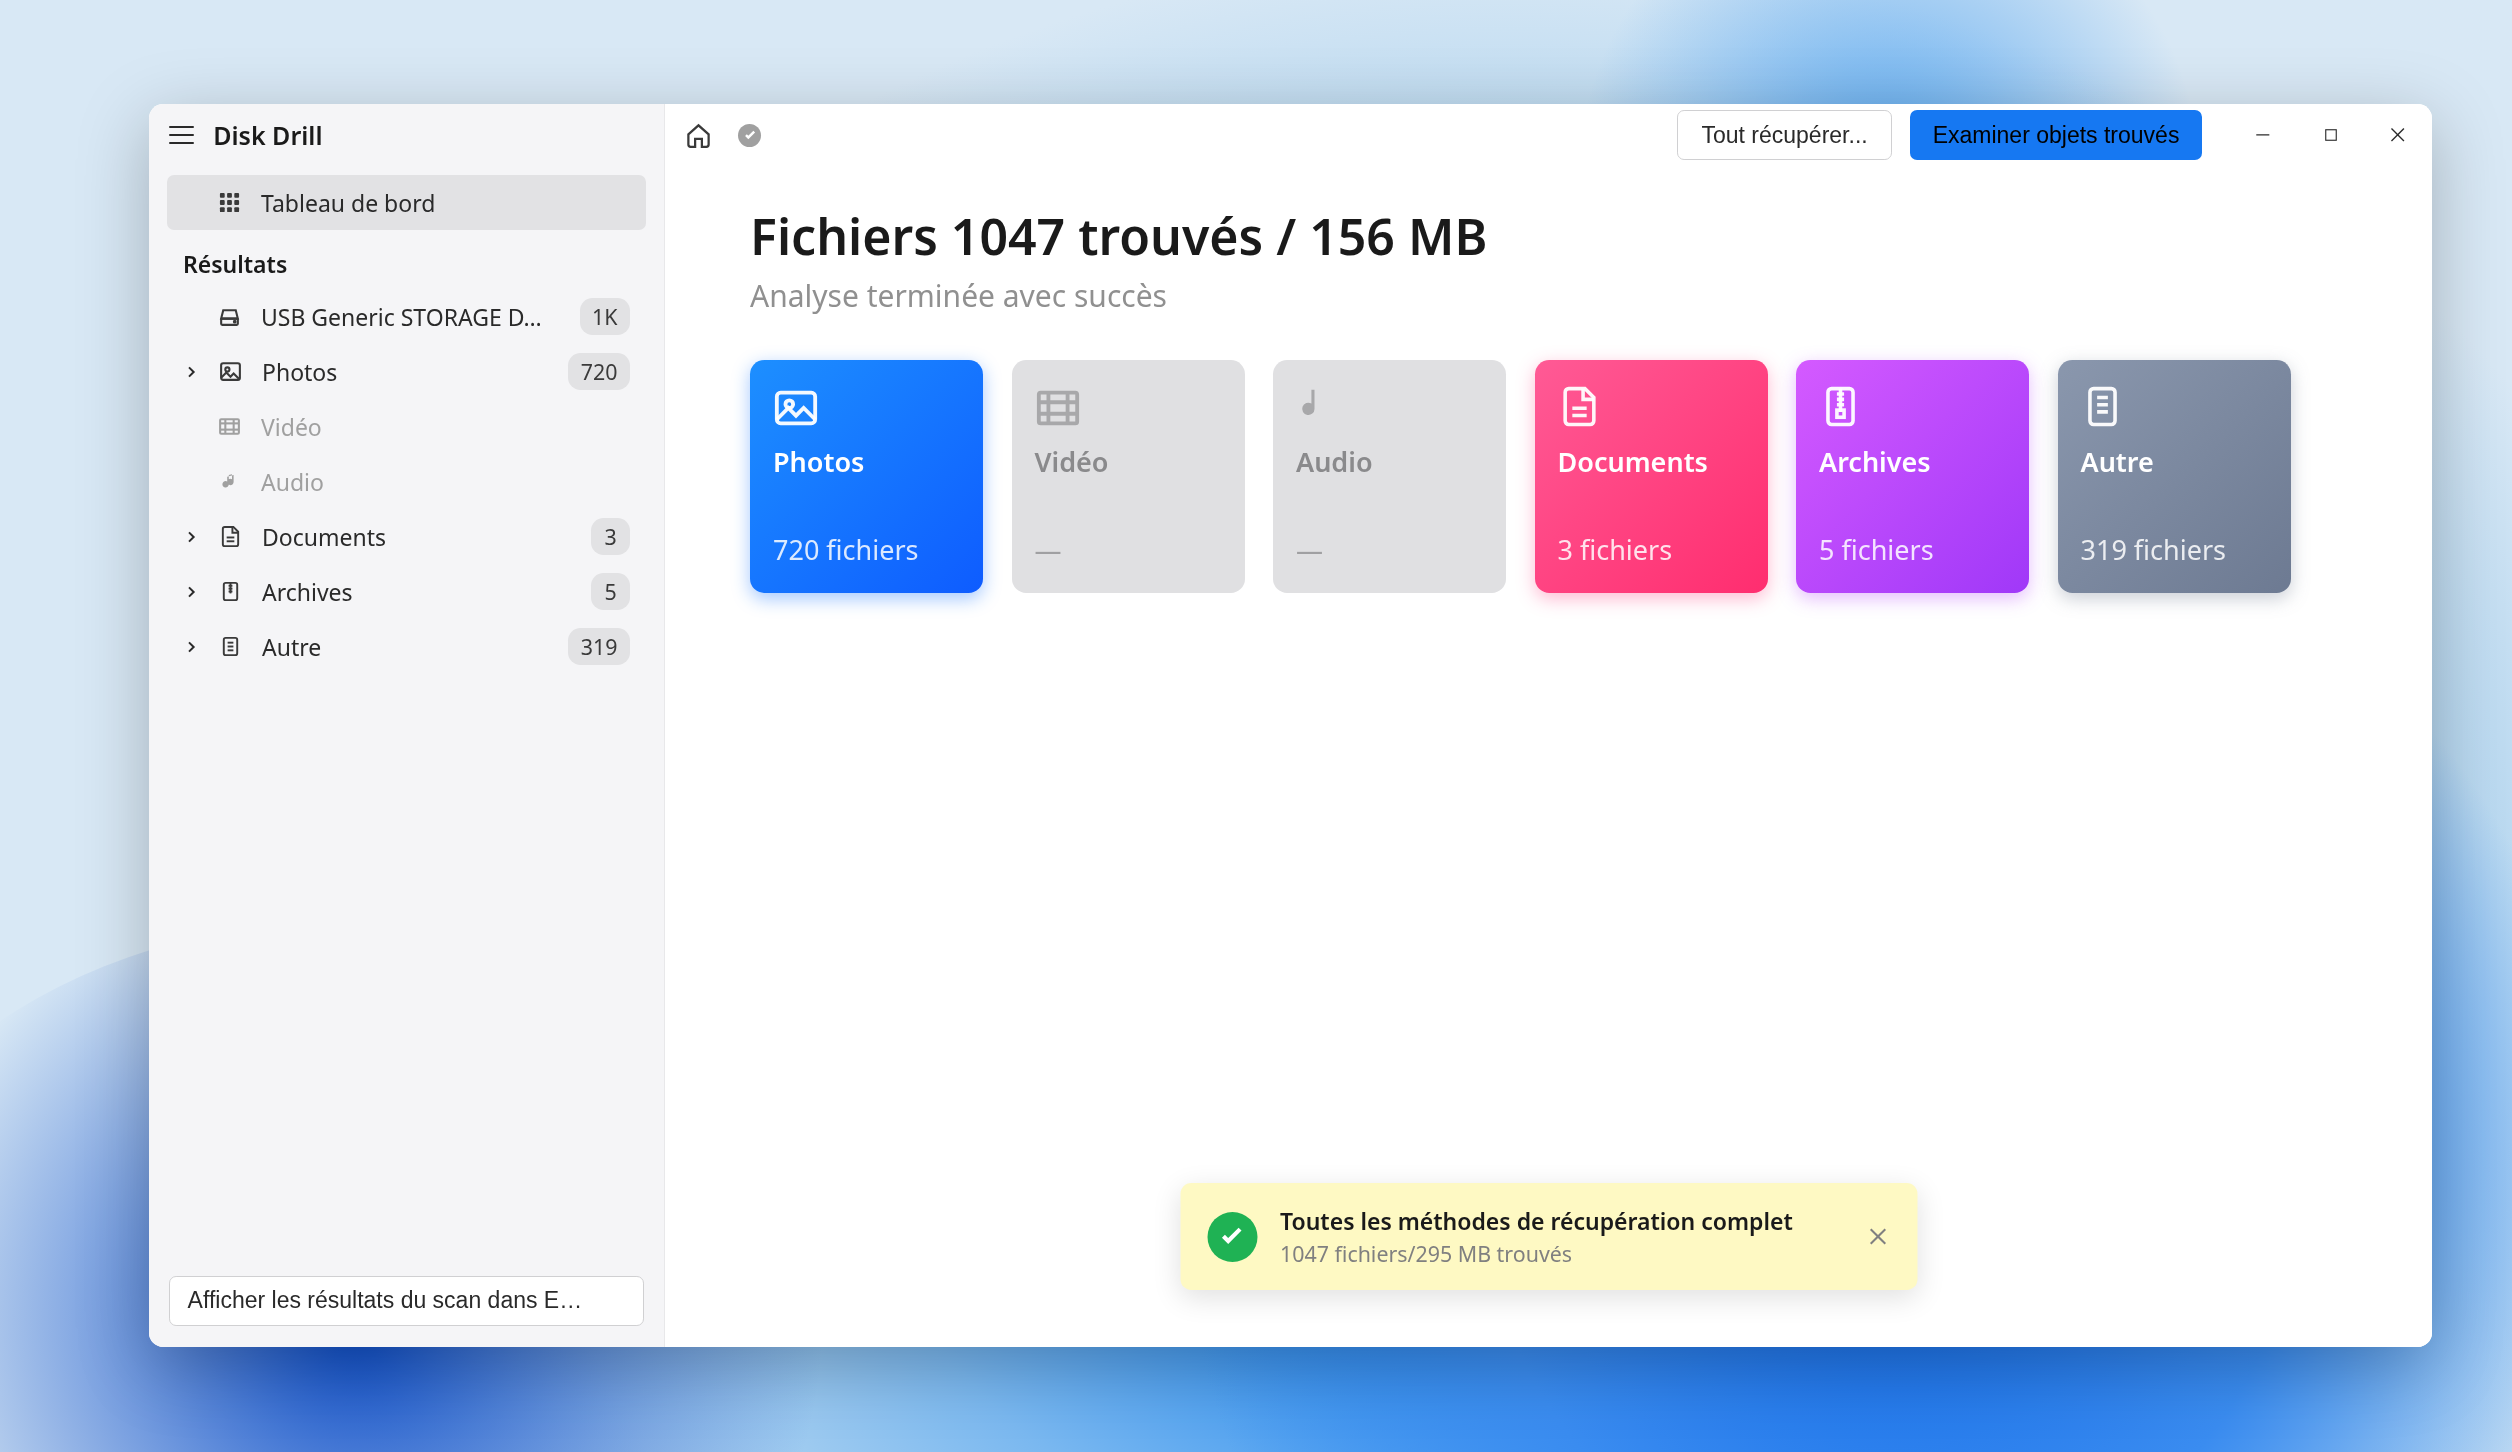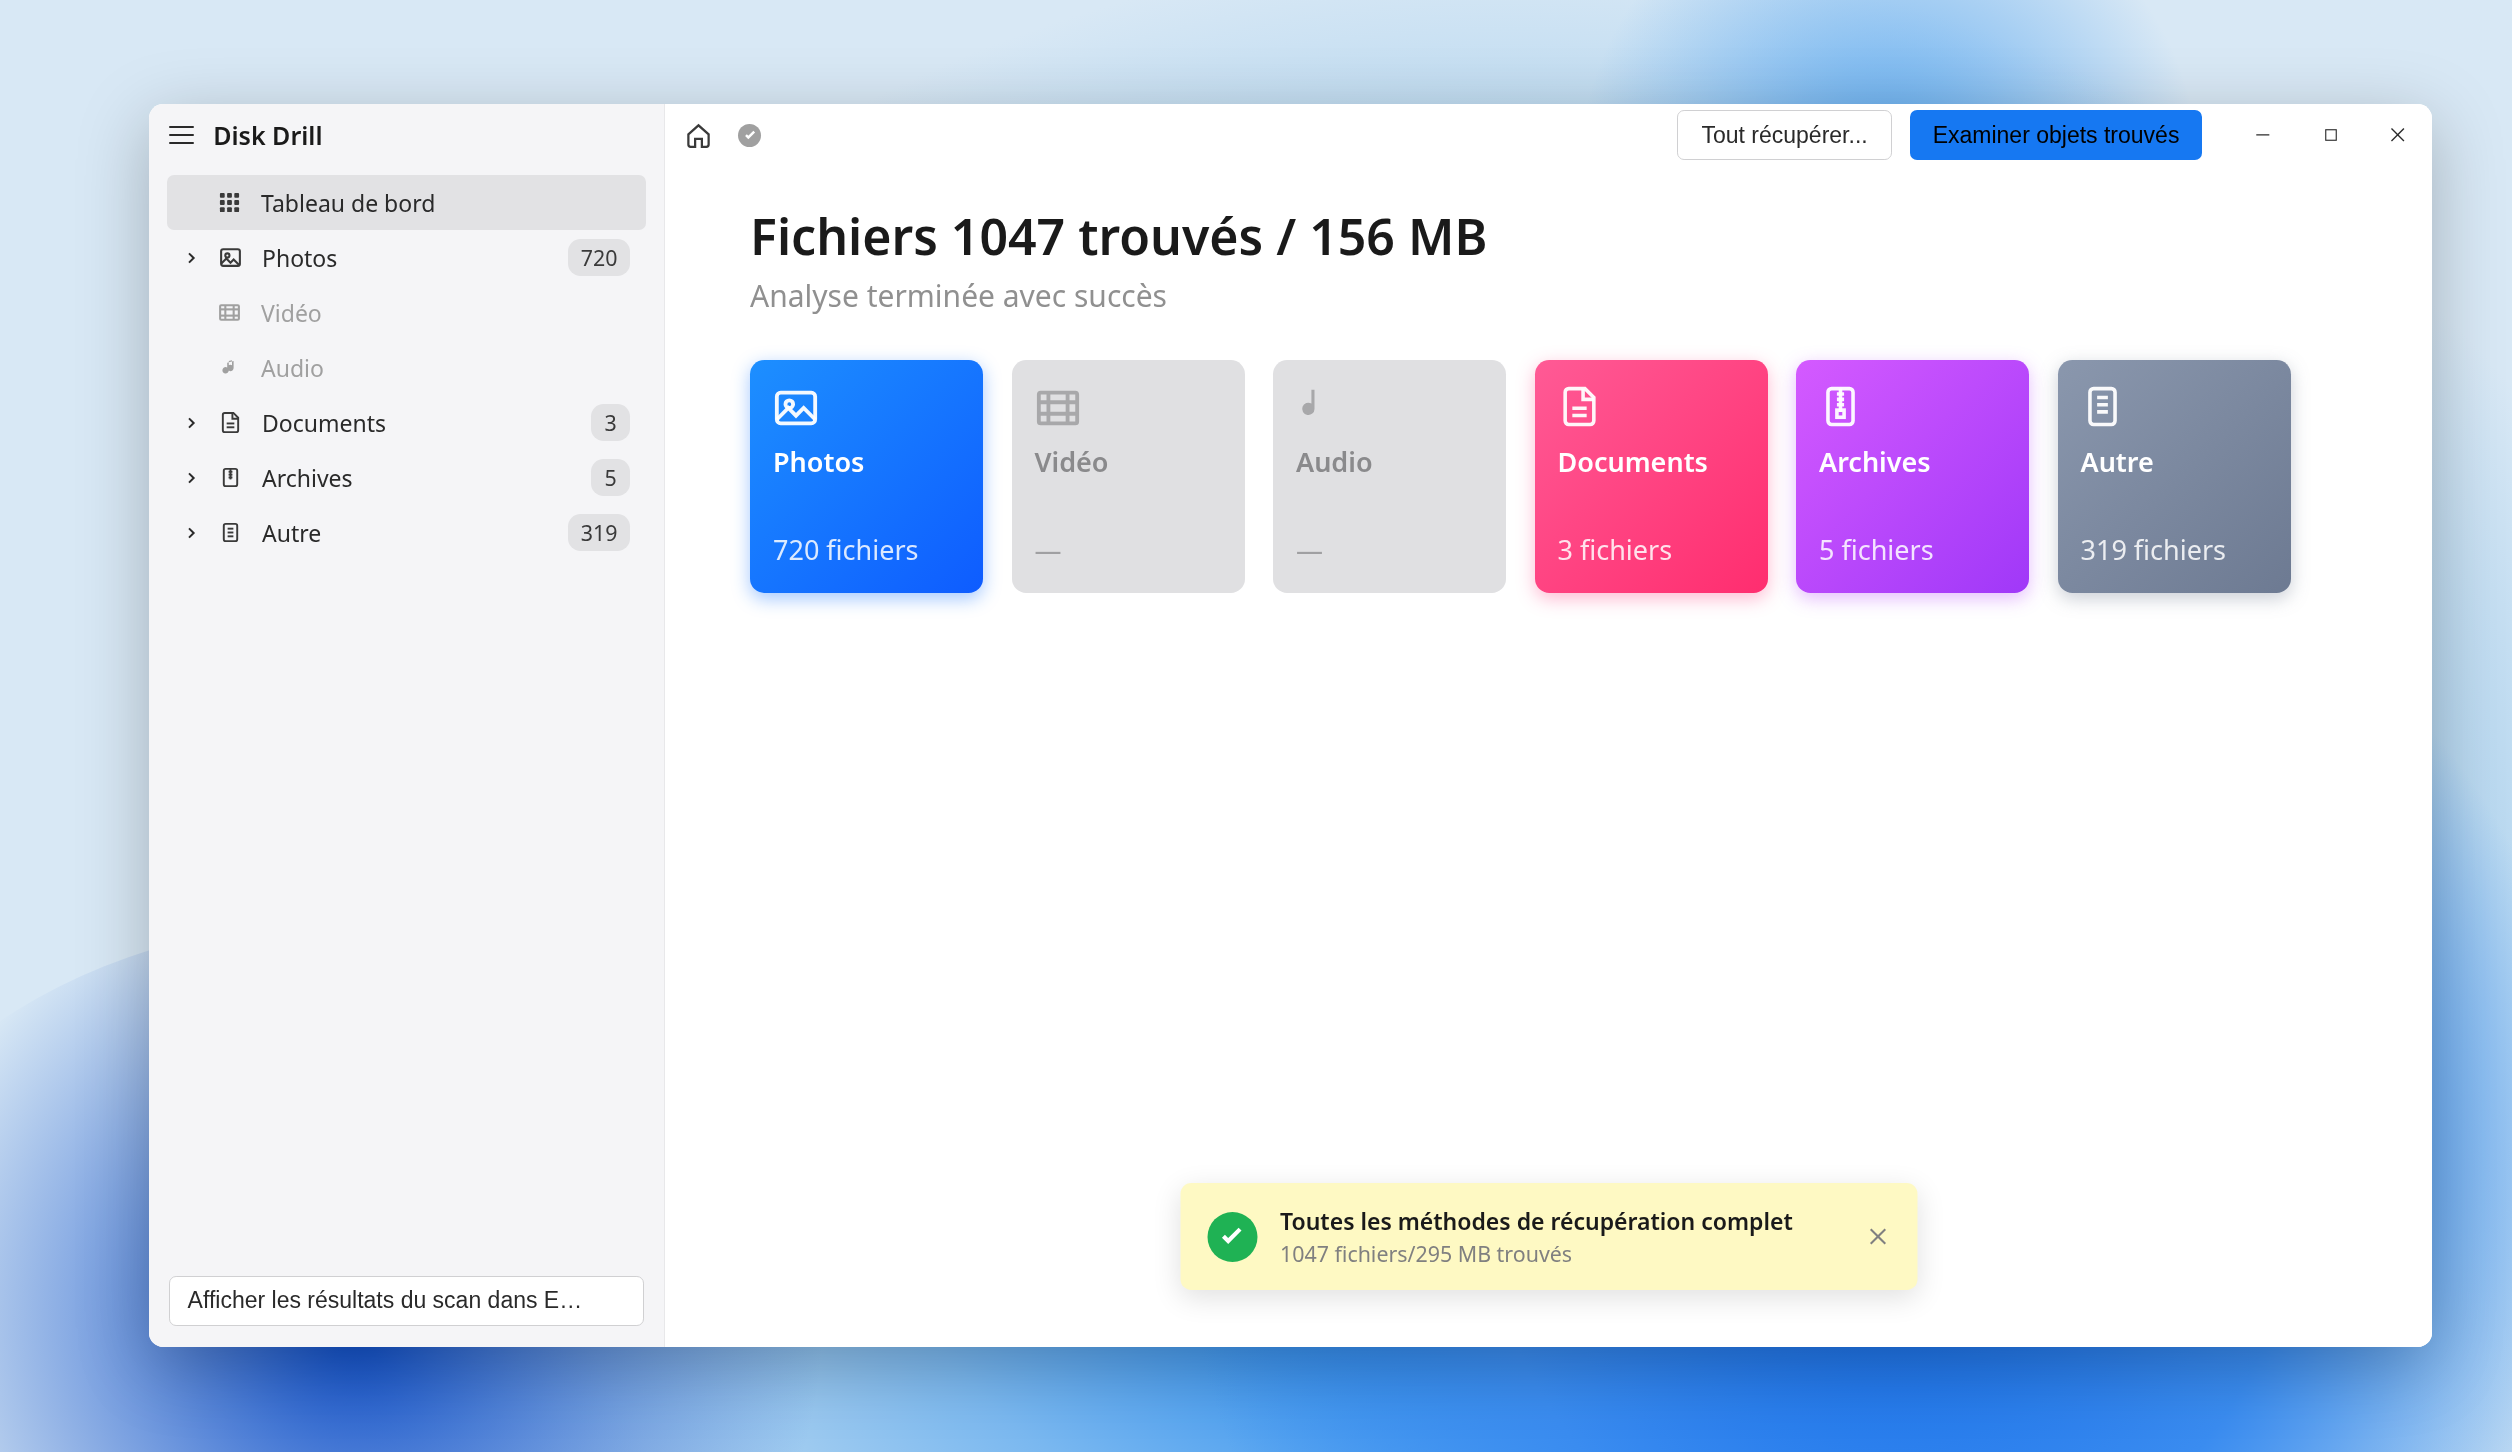--- a/index.html
+++ b/index.html
@@ -235,21 +235,33 @@
               <rect x="9.5" y="9.5" width="5" height="5" rx="1"></rect>
               <rect x="17" y="9.5" width="5" height="5" rx="1"></rect>
               <rect x="2" y="17" width="5" height="5" rx="1"></rect>
               <rect x="9.5" y="17" width="5" height="5" rx="1"></rect>
               <rect x="17" y="17" width="5" height="5" rx="1"></rect>
             </svg>
         </span>
         <span class="label">Tableau de bord</span>
       </div>
 
-
+      <div class="sidebar-section-title">Résultats</div>
+
+      <div class="sidebar-item indent2">
+        <span class="icon">
+          <svg viewBox="0 0 24 24" width="25" height="25" fill="none" stroke="currentColor" stroke-width="2">
+              <path d="M4 14 L6 6 L18 6 L20 14 Z"></path>
+              <rect x="4" y="14" width="16" height="6" rx="1"></rect>
+              <circle cx="17" cy="17" r="0.8" fill="currentColor"></circle>
+            </svg>
+        </span>
+        <span class="label">USB Generic STORAGE D…</span>
+        <span class="badge">1K</span>
+      </div>
 
       <div class="sidebar-item">
         <span class="chev">
             <svg viewBox="0 0 24 24" width="16" height="16" fill="none" stroke="currentColor" stroke-width="3">
               <path d="M9 5l7 7-7 7"></path>
             </svg>
           </span>
         <span class="icon">
           <svg viewBox="0 0 24 24" width="25" height="25" fill="none" stroke="currentColor" stroke-width="2">
               <rect x="3" y="4" width="18" height="16" rx="2"></rect>

